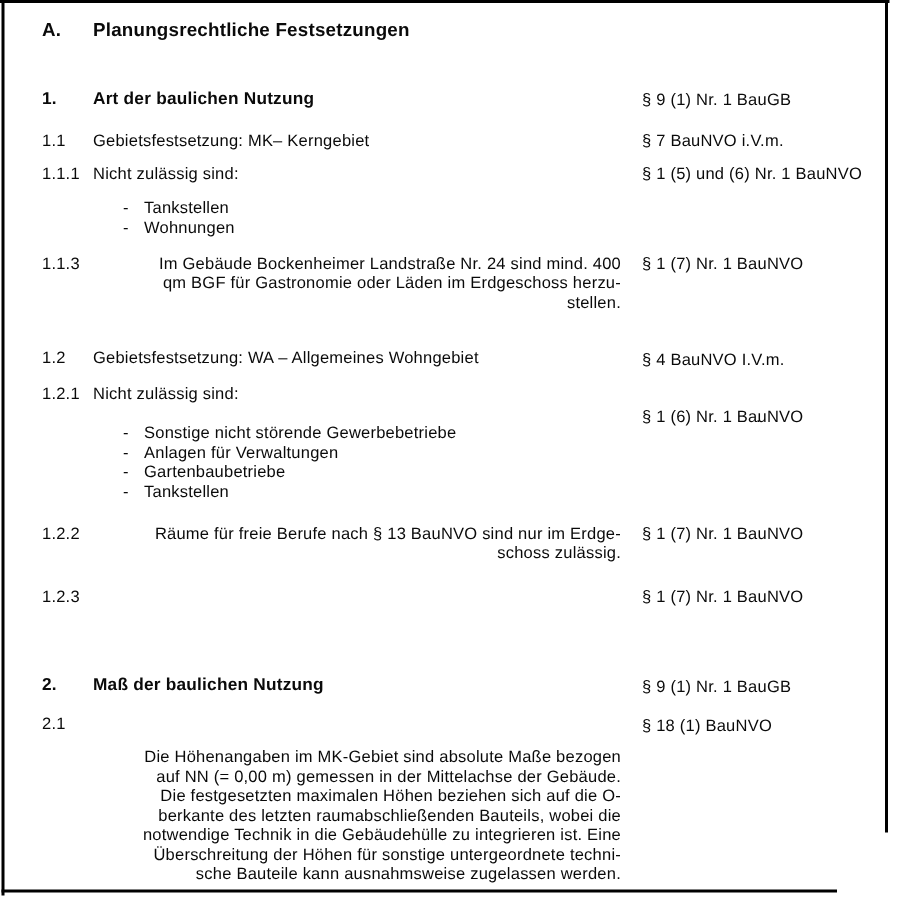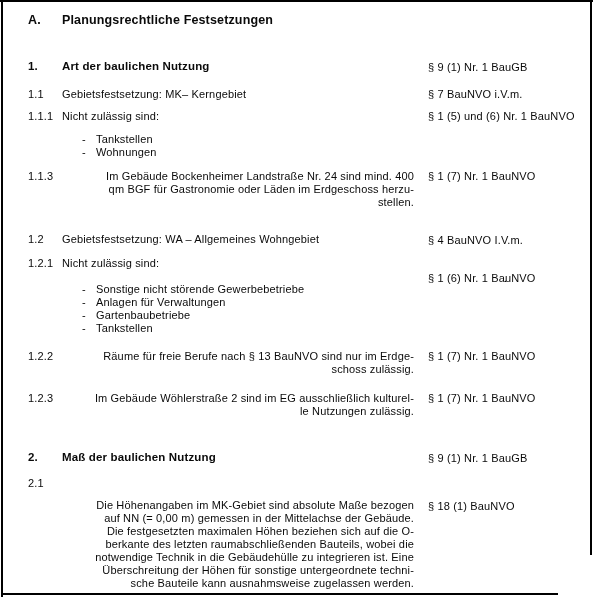--- a/index.html
+++ b/index.html
@@ -93,30 +93,28 @@
     <span class="dash">-</span>
     <span>Tankstellen</span>
   </div>
 
   <span class="abs num" style="top:350px">1.2.2</span>
   <div class="abs txt lines" style="top:350px">Räume für freie Berufe nach § 13 BauNVO sind nur im Erdge-
 schoss zulässig.</div>
   <span class="abs ref" style="top:350px">§ 1 (7) Nr. 1 BauNVO</span>
 
   <span class="abs num" style="top:392px">1.2.3</span>
-  <div class="abs txt lines" style="top:392px">Im Gebäude Wöhlerstraße 2 sind im EG ausschließlich kulturel-
-le Nutzungen zulässig.</div>
   <span class="abs ref" style="top:392px">§ 1 (7) Nr. 1 BauNVO</span>
 
   <span class="abs num sec" style="top:451px">2.</span>
   <span class="abs txt sec" style="top:451px">Maß der baulichen Nutzung</span>
   <span class="abs ref" style="top:452px">§ 9 (1) Nr. 1 BauGB</span>
 
   <span class="abs num" style="top:477px">2.1</span>
-  <span class="abs ref" style="top:500px">§ 18 (1) BauNVO</span>
+  <span class="abs ref" style="top:478px">§ 18 (1) BauNVO</span>
   <div class="abs txt lines" style="top:499px">Die Höhenangaben im MK-Gebiet sind absolute Maße bezogen
 auf NN (= 0,00 m) gemessen in der Mittelachse der Gebäude.
 Die festgesetzten maximalen Höhen beziehen sich auf die O-
 berkante des letzten raumabschließenden Bauteils, wobei die
 notwendige Technik in die Gebäudehülle zu integrieren ist. Eine
 Überschreitung der Höhen für sonstige untergeordnete techni-
 sche Bauteile kann ausnahmsweise zugelassen werden.</div>
 
 </div>
 

